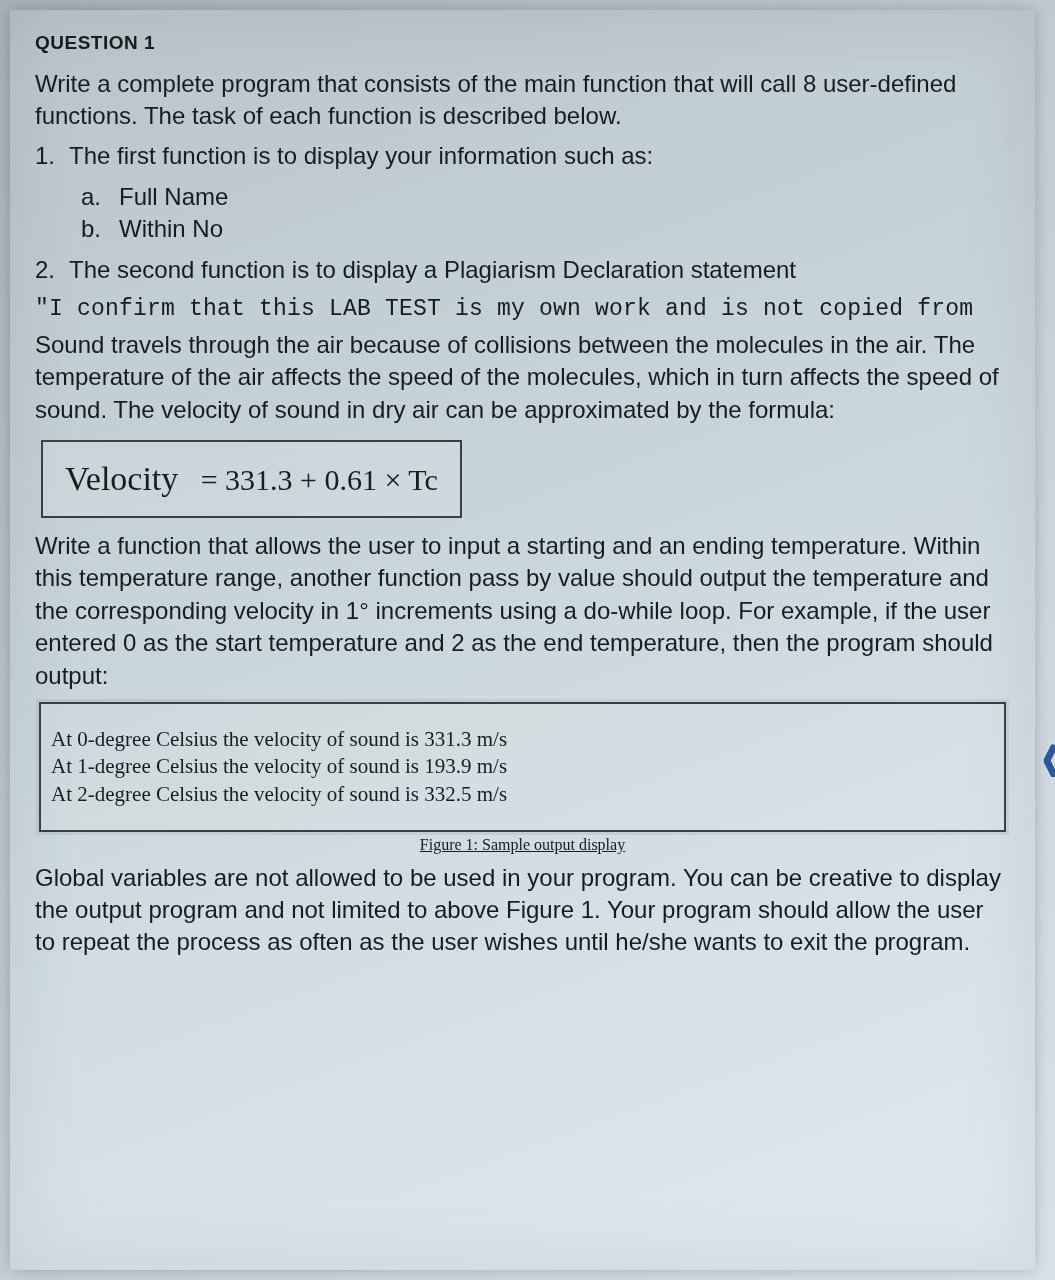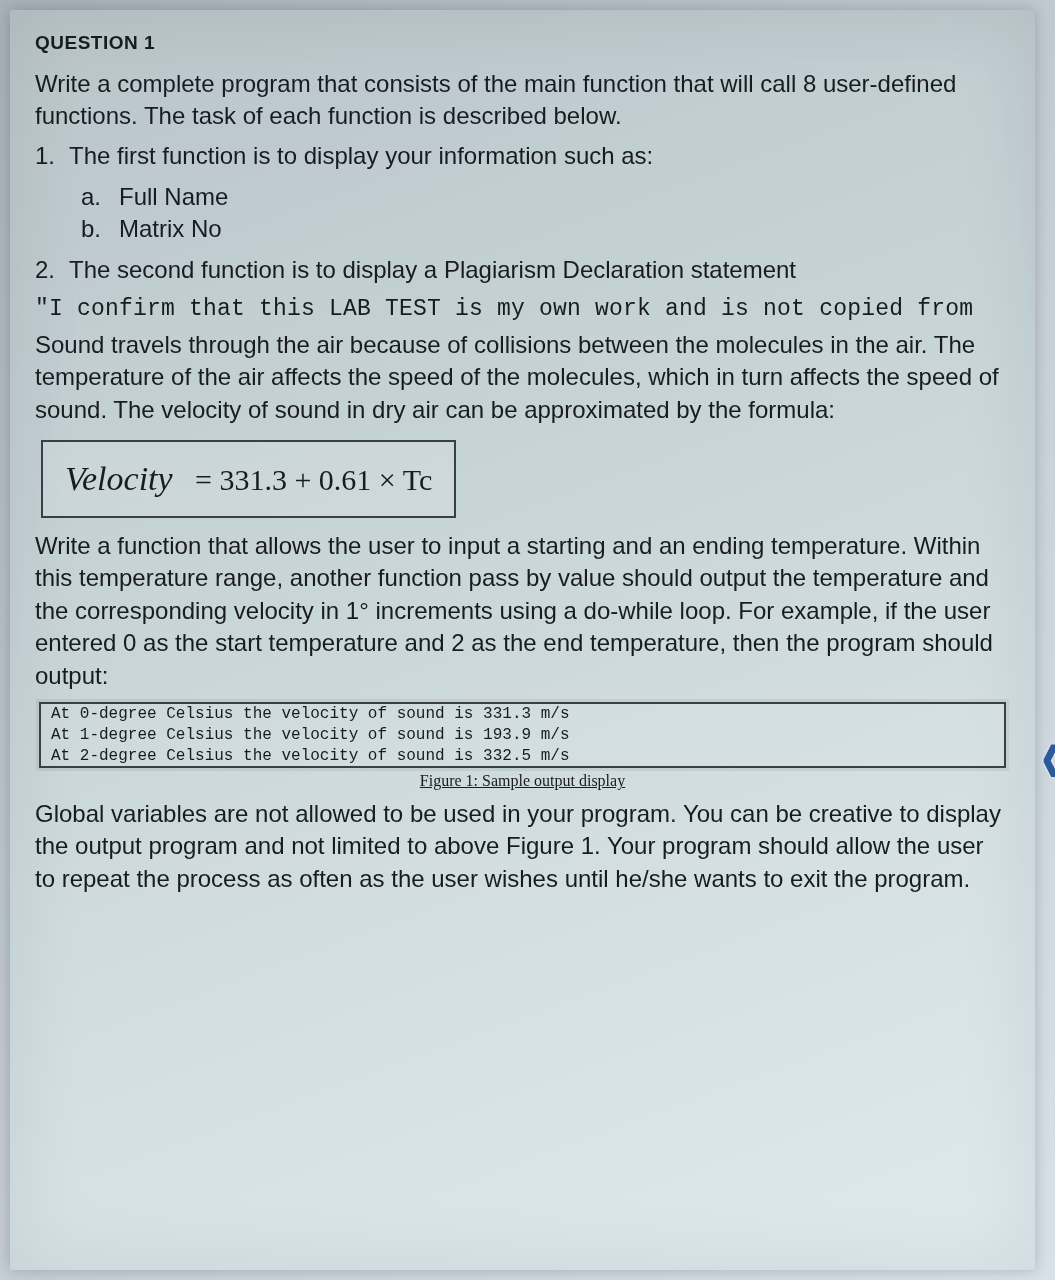--- a/index.html
+++ b/index.html
@@ -60,34 +60,33 @@
   }
   .formula-box {
     border: 2px solid #3a4044;
     display: inline-block;
     padding: 14px 22px;
     margin: 14px 0 12px 6px;
     font-size: 30px;
     background: rgba(255,255,255,0.12);
   }
   .formula-box .vel {
-    font-style: italic;
     font-family: "Times New Roman", serif;
     font-size: 34px;
     margin-right: 14px;
   }
   .formula-box .eq {
     font-family: "Times New Roman", serif;
   }
   .output-box {
     border: 2px solid #3a4044;
-    padding: 0 10px;
+    padding: 22px 10px;
     margin: 10px 4px 2px 4px;
-    font-family: Liberation Mono, monospace;
-    font-size: 16px;
+    font-family: Liberation Serif, serif;
+    font-size: 21px;
     line-height: 1.3;
     background: rgba(255,255,255,0.08);
     box-shadow: 0 0 0 3px rgba(58,64,68,0.08);
   }
   .figcap {
     text-align: center;
     font-family: "Times New Roman", serif;
     font-size: 16px;
     text-decoration: underline;
     margin: 2px 0 6px 0;
@@ -112,21 +111,21 @@
 
   <div class="intro">Write a complete program that consists of the main function that will call 8 user-defined functions. The task of each function is described below.</div>
 
   <div class="numlist">
     <span class="num">1.</span><span>The first function is to display your information such as:</span>
   </div>
   <div class="sublist">
     <span class="sublabel">a.</span><span>Full Name</span>
   </div>
   <div class="sublist">
-    <span class="sublabel">b.</span><span>Matrix No</span>
+    <span class="sublabel">b.</span><span>Within No</span>
   </div>
 
   <div class="numlist">
     <span class="num">2.</span><span>The second function is to display a Plagiarism Declaration statement</span>
   </div>
   <div class="mono">"I confirm that this LAB TEST is my own work and is not copied from</div>
 
 
   <div style="margin-top:4px">Sound travels through the air because of collisions between the molecules in the air. The temperature of the air affects the speed of the molecules, which in turn affects the speed of sound. The velocity of sound in dry air can be approximated by the formula:</div>
 

